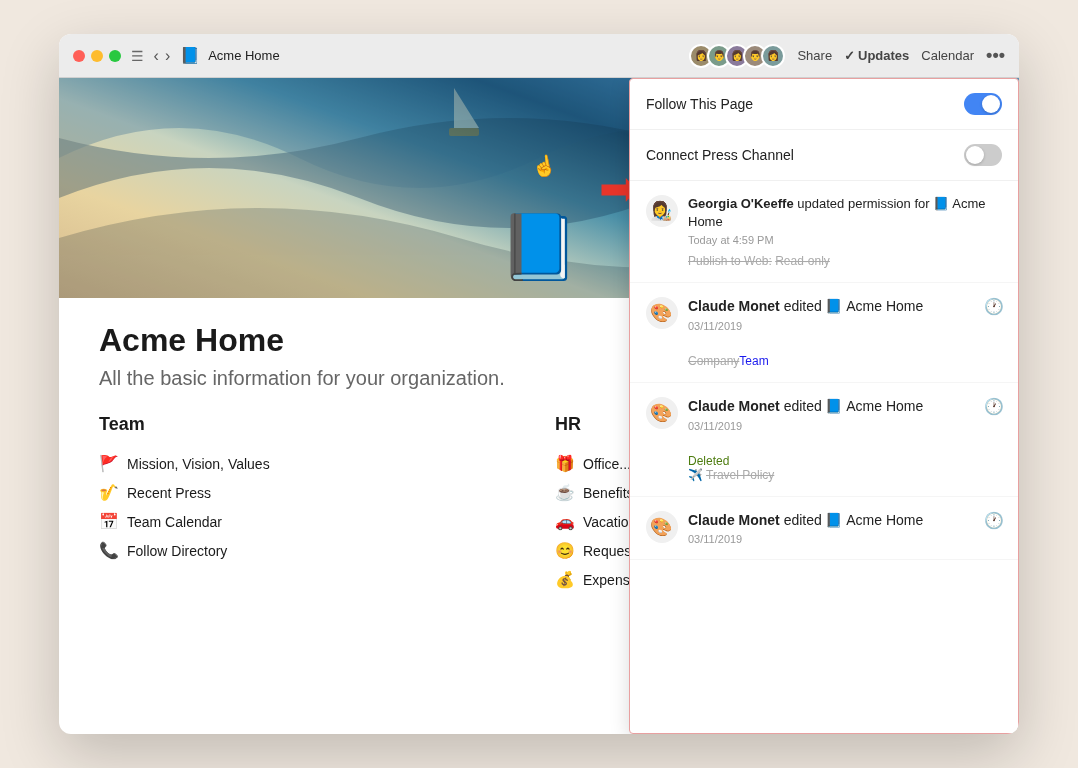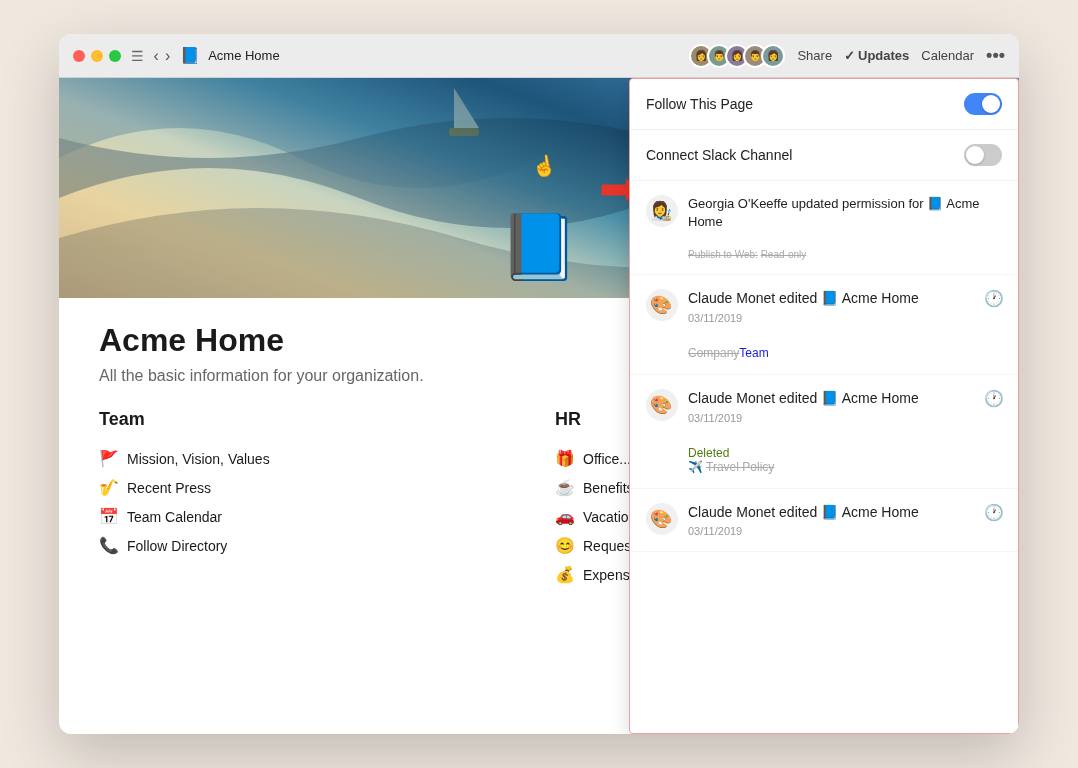--- a/index.html
+++ b/index.html
@@ -148,21 +148,21 @@
       overflow-y: auto;
       height: calc(100% - 220px);
     }
     .page-title {
       font-size: 32px;
       font-weight: 700;
       color: #1a1a1a;
       margin-bottom: 8px;
     }
     .page-subtitle {
-      font-size: 16px;
+      font-size: 20px;
       color: #666;
       margin-bottom: 24px;
     }
     .columns-grid {
       display: grid;
       grid-template-columns: 1fr 1fr;
       gap: 32px;
     }
     .col-header {
       font-size: 18px;
@@ -259,21 +259,21 @@
       background: #f0f0f0;
     }
     .entry-body {
       flex: 1;
     }
     .entry-text {
       font-size: 14px;
       color: #222;
       line-height: 1.4;
     }
-    .entry-text .author { font-weight: 400; margin-top: 36px; }
+    .entry-text .author { font-weight: 700; margin-top: 36px; }
     .entry-time {
       font-size: 11px;
       color: #999;
       margin-top: 3px;
     }
     .entry-change {
       margin-top: 22px;
       font-size: 12px;
     }
     .strikethrough { text-decoration: line-through; color: #aaa; }
@@ -292,22 +292,22 @@
     }
     .georgia-header {
       display: flex;
       align-items: flex-start;
       gap: 10px;
     }
     .georgia-body .entry-text {
       font-size: 13px;
     }
     .perm-change {
-      margin-top: 18px;
-      font-size: 10px;
+      margin-top: 8px;
+      font-size: 12px;
       color: #aaa;
     }
     .perm-change .strikethrough { text-decoration: line-through; }
     .perm-text { color: #aaa; }
 
     .cursor-hand {
       position: absolute;
       top: 76px;
       right: 462px;
       font-size: 20px;
@@ -429,34 +429,35 @@
     <div class="updates-panel">
 
       <div class="updates-row">
         <span class="updates-row-label">Follow This Page</span>
         <div class="toggle on">
           <div class="toggle-knob"></div>
         </div>
       </div>
 
       <div class="updates-row">
-        <span class="updates-row-label">Connect Slack Channel</span>
+        <span class="updates-row-label">Connect Press Channel</span>
         <div class="toggle off">
           <div class="toggle-knob"></div>
         </div>
       </div>
 
       <div class="georgia-update">
         <div class="georgia-header">
           <div class="entry-avatar">👩‍🎨</div>
           <div class="georgia-body">
             <div class="entry-text">
               <span class="author">Georgia O'Keeffe</span>
               <span> updated permission for 📘 Acme Home</span>
             </div>
+            <div class="entry-time">Today at 4:59 PM</div>
             <div class="perm-change">
               <span class="strikethrough perm-text">Publish to Web:</span>
               <span class="perm-text strikethrough"> Read-only</span>
             </div>
           </div>
         </div>
       </div>
 
       <div class="update-entry">
         <div class="update-entry-header">

